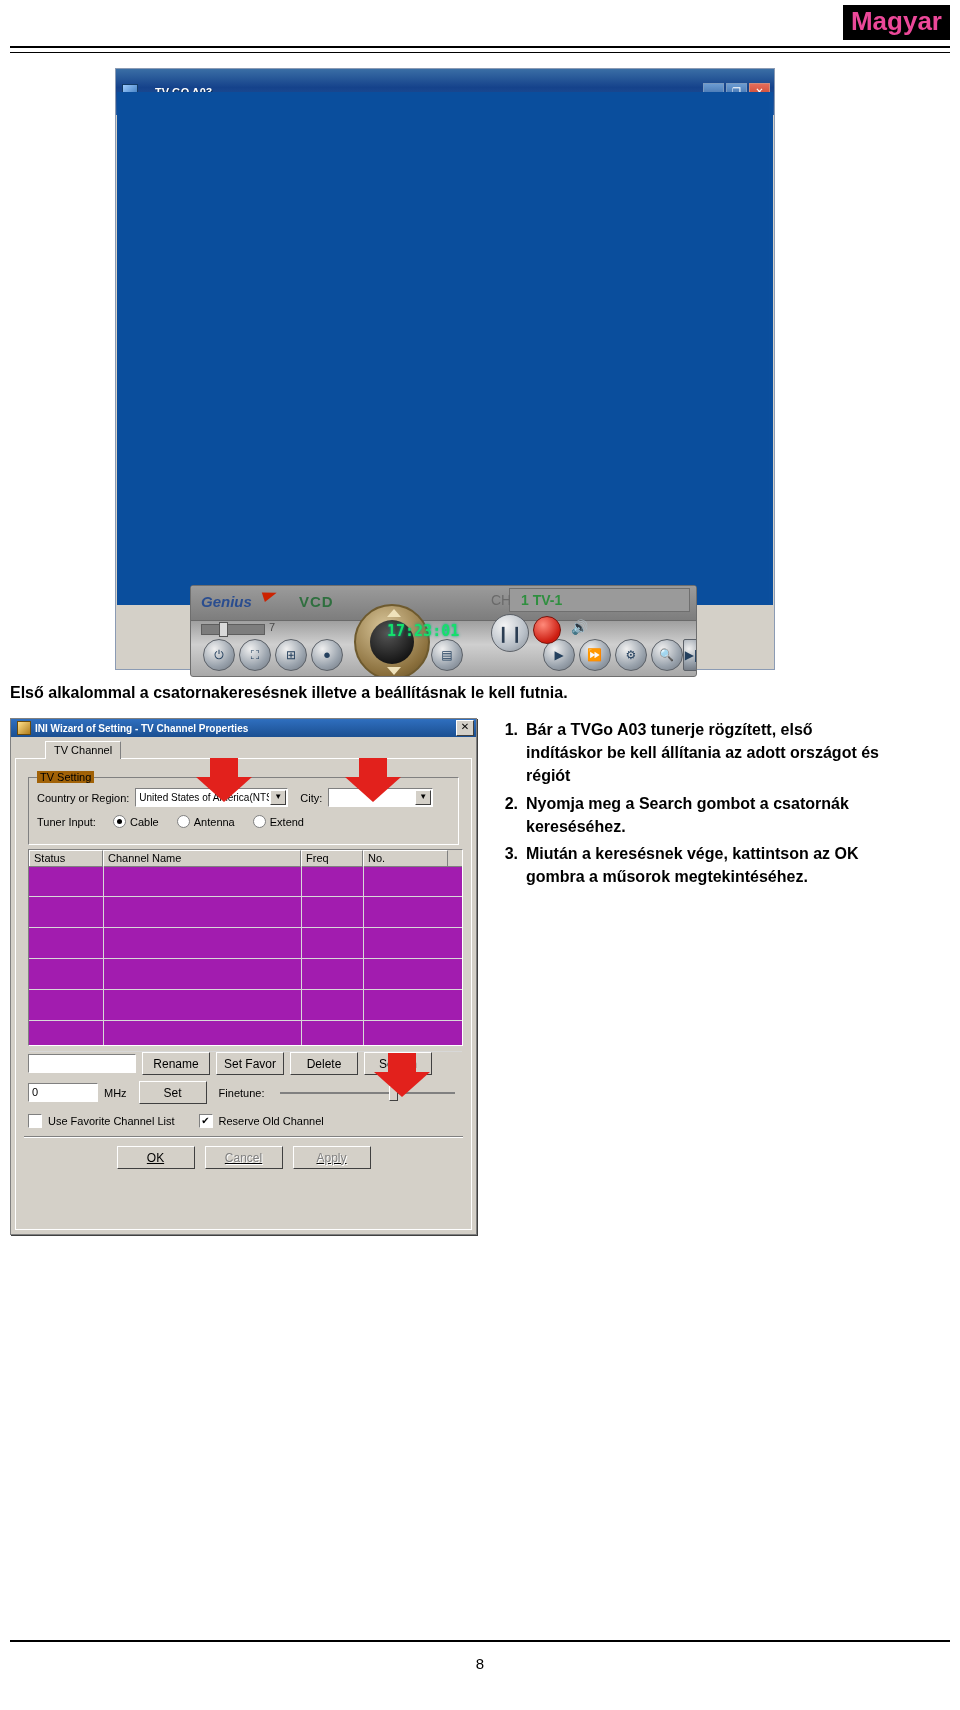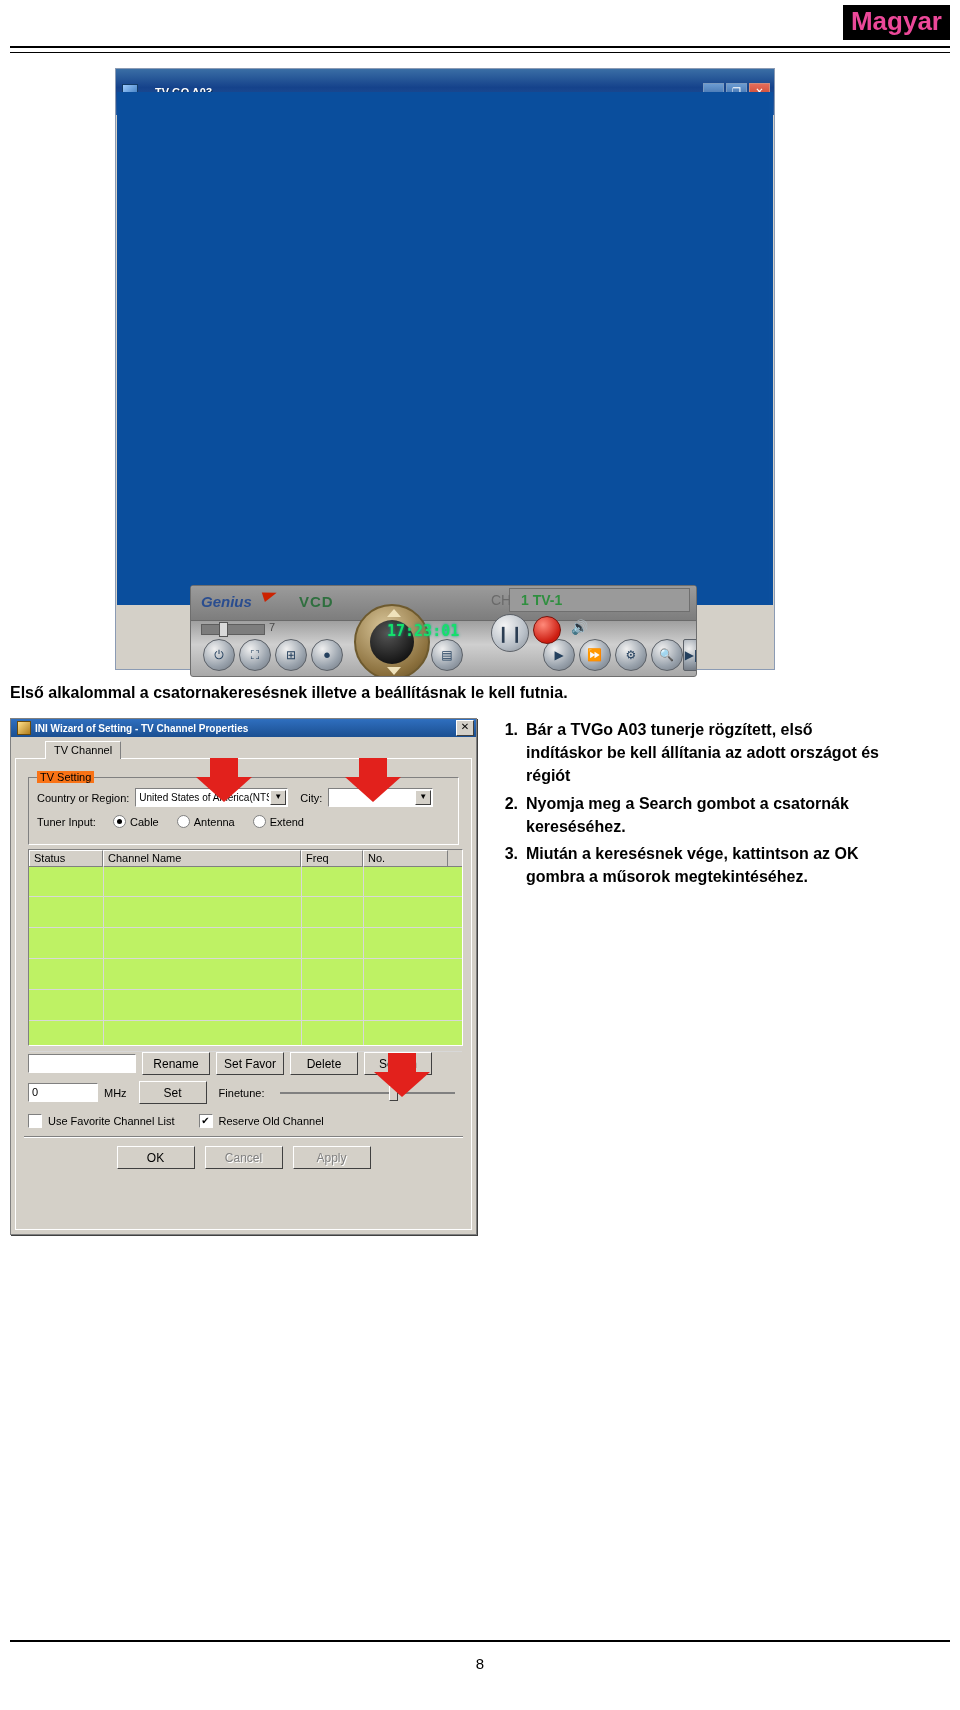--- a/index.html
+++ b/index.html
@@ -214,21 +214,21 @@
     position:absolute; left:0; right:0; top:18px; bottom:0;
     border:1px solid #fff; border-top:none;
     background:#d4d0c8;
     padding:8px;
   }
   .group {
     border:1px solid #808080; border-right-color:#fff; border-bottom-color:#fff;
     margin:10px 4px 4px 4px; padding:10px 8px 8px 8px; position:relative;
   }
   .group-lbl {
-    position:absolute; left:8px; top:-7px; background:#f97316; padding:0 3px; font-size:11px;
+    position:absolute; left:8px; top:-7px; background:#a16207; padding:0 3px; font-size:11px;
   }
   .row { display:flex; align-items:center; margin-bottom:8px; }
   .lbl { font-size:11px; margin-right:6px; }
   .combo {
     height:17px; background:#fff;
     border:1px solid #808080; border-right-color:#fff; border-bottom-color:#fff;
     display:flex; align-items:center; font-size:10px; padding-left:3px;
     position:relative;
   }
   .combo-arrow {
@@ -243,21 +243,21 @@
     border:1px solid #808080; background:#fff; margin-right:4px;
     display:inline-block; position:relative;
   }
   .radio.on i:after{
     content:""; position:absolute; left:3px; top:3px; width:5px;height:5px;border-radius:50%;
     background:#000;
   }
   .grid {
     margin:4px 0 0 4px;
     border:1px solid #808080; border-right-color:#fff; border-bottom-color:#fff;
-    background:#bef264; height:195px; position:relative;
+    background:#a21caf; height:195px; position:relative;
   }
   .grid-head { display:flex; height:16px; background:#d4d0c8; border-bottom:1px solid #808080; }
   .gh {
     border-right:1px solid #808080;
     border-top:1px solid #fff; border-left:1px solid #fff;
     font-size:11px; padding:1px 4px; box-sizing:border-box;
   }
   .grid-rows { position:absolute; left:0; right:0; top:16px; bottom:0; }
   .grow { height:30px; border-bottom:1px solid #d8d8d8; }
   .grid-vline { position:absolute; top:16px; bottom:0; width:1px; background:#d8d8d8; }
@@ -272,21 +272,21 @@
     border:1px solid #fff; border-right-color:#404040; border-bottom-color:#404040;
     font-size:12px; display:flex; align-items:center; justify-content:center;
   }
   .chkrow { display:flex; align-items:center; margin:10px 4px 0 4px; gap:6px; }
   .chk {
     width:12px;height:12px;background:#fff;
     border:1px solid #808080; border-right-color:#fff; border-bottom-color:#fff;
     font-size:10px; line-height:11px; text-align:center;
   }
   .sep { margin:8px 0 0 0; border-top:1px solid #808080; border-bottom:1px solid #fff; }
-  .dlgbtns { display:flex; justify-content:center; gap:10px; margin-top:8px; }
+  .dlgbtns { display:flex; justify-content:center; gap:10px; margin-top:8px;text-decoration:underline; }
   .btn.dis { color:#808080; text-shadow:1px 1px 0 #fff; }
   .slider-track { flex:1; height:2px; background:#808080; position:relative; margin:0 4px; }
   .slider-thumb { position:absolute; left:62%; top:-6px; width:7px; height:13px;
     background:#d4d0c8; border:1px solid #fff; border-right-color:#404040; border-bottom-color:#404040; }
 
   
   .arrow { position:absolute; width:56px; height:44px; }
   .arrow .shaft { position:absolute; left:14px; top:0; width:28px; height:20px; background:#e2211c; }
   .arrow .head {
     position:absolute; left:0; top:19px; width:0; height:0;

